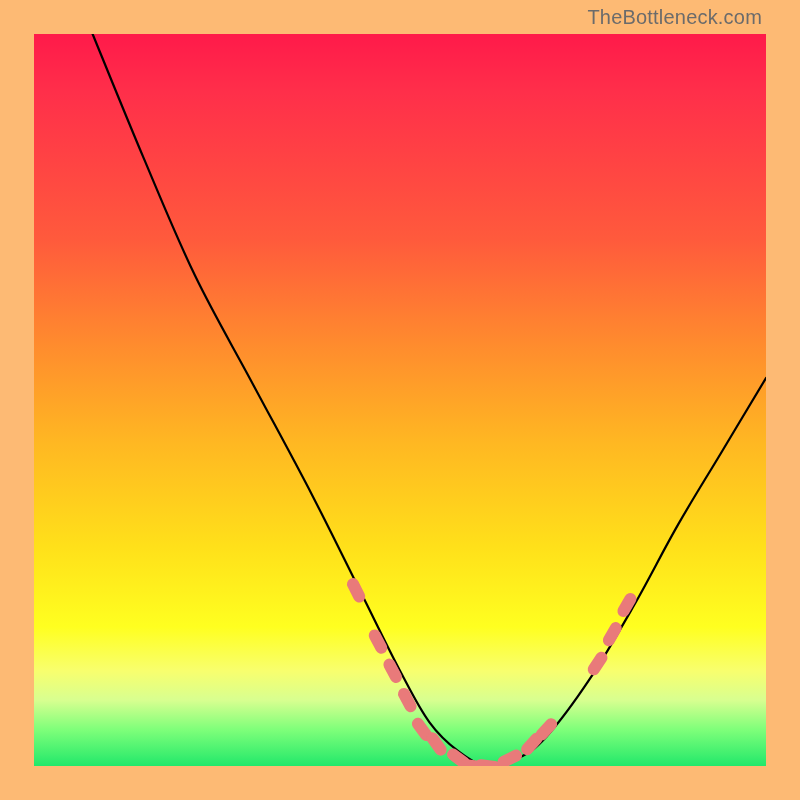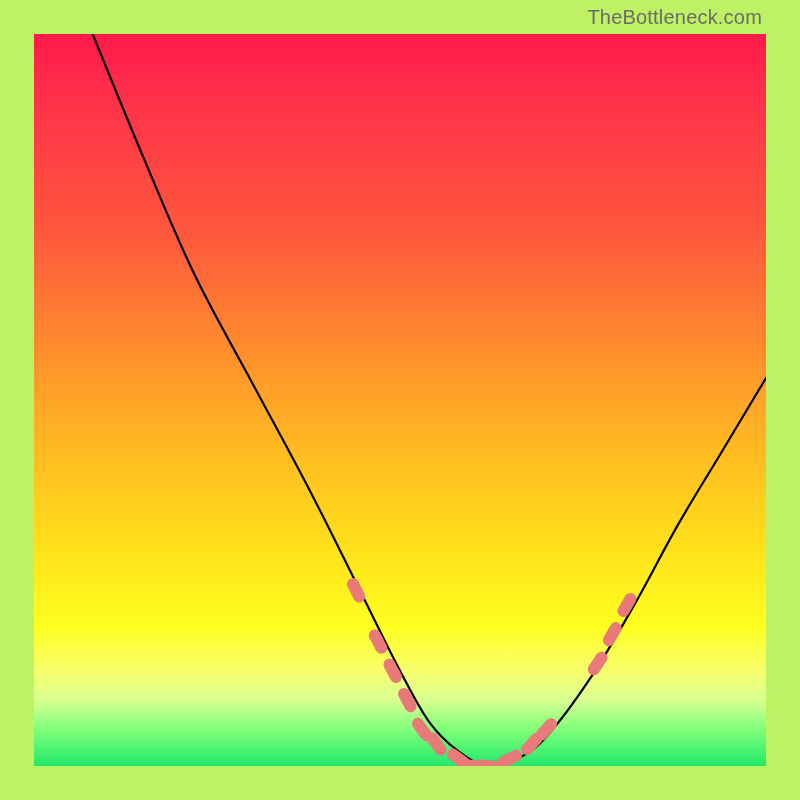--- a/index.html
+++ b/index.html
@@ -8,21 +8,21 @@
     width: 800px;
     height: 800px;
     background: #000;
     overflow: hidden;
     font-family: Arial, Helvetica, sans-serif;
   }
   .frame {
     position: relative;
     width: 800px;
     height: 800px;
-    background: #bef264;
+    background: #fdba74;
   }
   .plot-area {
     position: absolute;
     left: 34px;
     top: 34px;
     width: 732px;
     height: 732px;
     
     background: linear-gradient(
       to bottom,

